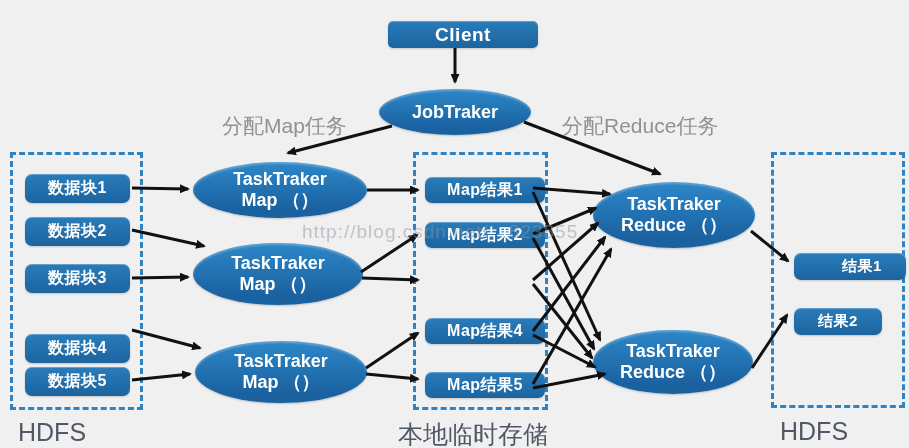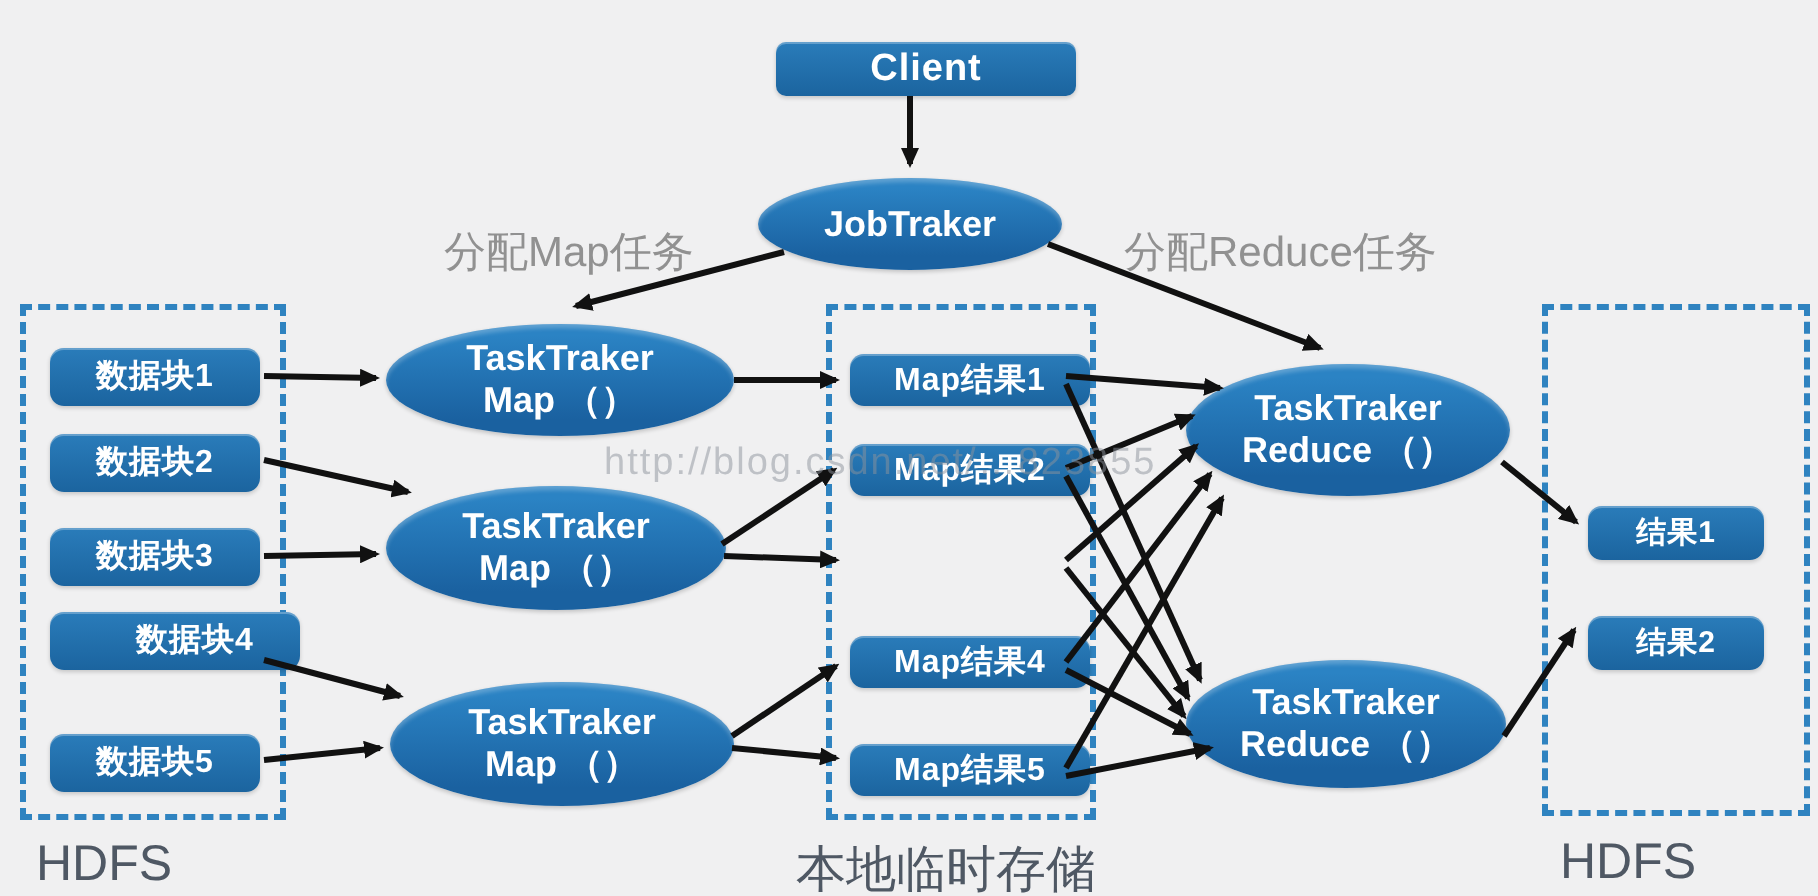--- a/index.html
+++ b/index.html
@@ -30,36 +30,36 @@
   .jobtraker{left:379px;top:89px;width:152px;height:46px;font-size:18px;}
 
   .lbl-map{left:222px;top:112px;}
   .lbl-reduce{left:562px;top:112px;}
 
   .box-left{left:10px;top:152px;width:127px;height:252px;}
   .box-mid{left:413px;top:152px;width:129px;height:252px;}
   .box-right{left:771px;top:152px;width:128px;height:250px;}
 
   .blk{left:25px;width:105px;height:29px;}
-  .blk1{top:174px;} .blk2{top:217px;} .blk3{top:264px;} .blk4{top:306px;padding-left:20px;} .blk5{top:367px;}
+  .blk1{top:174px;} .blk2{top:217px;} .blk3{top:264px;} .blk4{top:334px;} .blk5{top:367px;}
 
   .map-ell{width:174px;height:56px;font-size:18px;}
   .map1{left:193px;top:162px;}
   .map2{left:193px;top:243px;width:170px;height:62px;}
   .map3{left:195px;top:341px;width:172px;height:62px;}
 
   .mr{left:425px;width:120px;height:26px;}
   .mr1{top:177px;} .mr2{top:222px;} .mr3{top:268px;} .mr4{top:318px;} .mr5{top:372px;}
 
   .red-ell{width:162px;height:66px;font-size:18px;}
   .red1{left:593px;top:182px;}
   .red2{left:593px;top:330px;width:160px;height:64px;}
 
   .out{left:794px;width:88px;height:27px;font-size:15px;}
-  .out1{top:253px;} .out2{top:308px;}
+  .out1{top:253px;padding-left:24px;} .out2{top:308px;}
 
   .cap-hdfs-left{left:18px;top:418px;width:110px;}
   .cap-local{left:398px;top:418px;width:160px;}
   .cap-hdfs-right{left:780px;top:417px;width:115px;}
 </style>
 </head>
 <body>
 
 <div class="stage">
 

